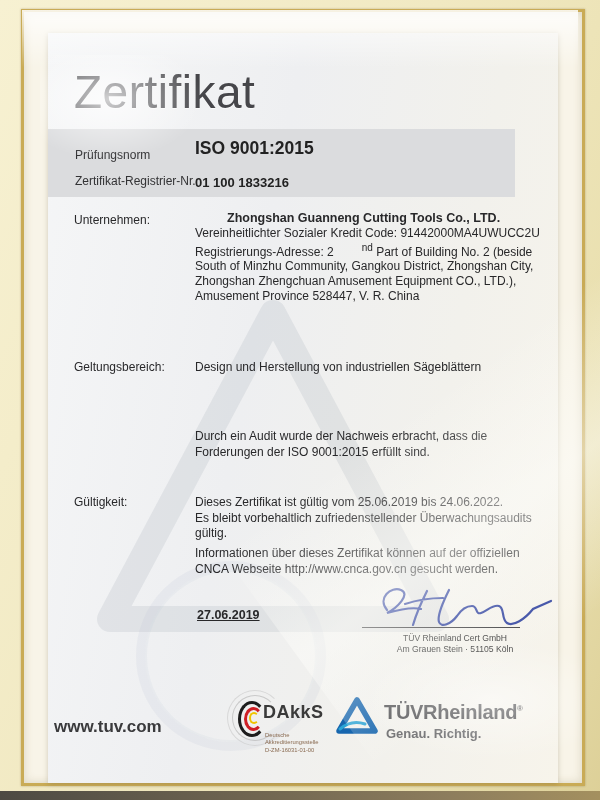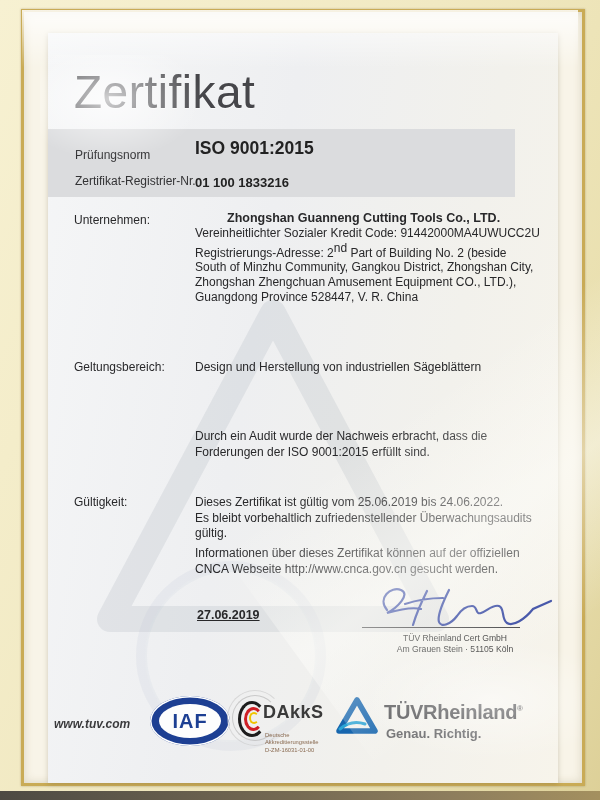--- a/index.html
+++ b/index.html
@@ -43,35 +43,35 @@
   .standard-label{top:19px;}
   .standard-value{left:147px;top:9px;font-size:17.5px;font-weight:bold;color:#222;}
   .registry-label{top:45px;}
   .registry-value{left:147px;top:46px;font-size:13px;font-weight:bold;color:#222;}
   .block{position:absolute;font-size:12px;line-height:14.8px;color:#28282a;}
   .labels-col{left:26px;}
   .values-col{left:147px;}
   .company-label{top:180px;}
   .company-values{top:178px;width:365px;}
   .company-name{font-weight:bold;font-size:12.5px;margin-left:32px;}
-  sup{font-size:12px;}
+  sup{font-size:10px;margin-left:28px;}
   .scope-label{top:327px;}
   .scope-value{top:327px;width:360px;}
   .audit-par{top:396px;width:370px;line-height:15.5px;}
   .validity-label{top:462px;}
   .validity-par{top:462px;width:380px;line-height:15.5px;}
   .info-par{top:513px;width:380px;line-height:15.5px;}
   .issue-date{top:575px;left:149px;font-weight:bold;font-size:12.5px;text-decoration:underline;}
   
   .signature-svg{position:absolute;left:305px;top:545px;}
   .sig-line{position:absolute;left:314px;top:594px;width:158px;height:0;border-top:1.6px solid #3a3a3c;}
   .issuer{position:absolute;left:312px;top:600px;width:190px;text-align:center;
           font-size:8.6px;line-height:10.8px;color:#333;}
   
-  .website{position:absolute;left:6px;top:684px;font-size:12px;font-weight:bold;color:#3a3a3c;font-style:italic;}
+  .website{position:absolute;left:6px;top:684px;font-size:17px;font-weight:bold;color:#3a3a3c;}
   .iaf{position:absolute;left:102px;top:663px;width:80px;height:50px;border-radius:50%;
        background:#1d3f93;box-shadow:0 0 0 1.5px #fff inset;}
   .iaf-inner{position:absolute;left:9px;top:8px;right:9px;bottom:8px;border-radius:50%;
        background:#fdfdfd;display:flex;align-items:center;justify-content:center;}
   .iaf-text{font-size:20px;font-weight:bold;color:#1d3f93;letter-spacing:1px;}
   .dakks{position:absolute;left:188px;top:666px;width:110px;height:62px;}
   .dakks .ring{position:absolute;left:-4px;top:-4px;width:44px;height:44px;border-radius:50%;
        border:1px solid #b9b9b9;border-right-color:transparent;opacity:.7;}
   .dakks .ring2{position:absolute;left:-9px;top:-9px;width:54px;height:54px;border-radius:50%;
        border:1px solid #c9c9c9;border-right-color:transparent;opacity:.6;}
@@ -119,21 +119,21 @@
       <span class="val registry-value">01 100 1833216</span>
     </div>
 
     <div class="block labels-col company-label">Unternehmen:</div>
     <div class="block values-col company-values">
       <div class="company-name">Zhongshan Guanneng Cutting Tools Co., LTD.</div>
       <div>Vereinheitlichter Sozialer Kredit Code: 91442000MA4UWUCC2U</div>
       <div><span>Registrierungs-Adresse: 2</span><sup>nd</sup><span> Part of Building No. 2 (beside</span></div>
       <div>South of Minzhu Community, Gangkou District, Zhongshan City,</div>
       <div>Zhongshan Zhengchuan Amusement Equipment CO., LTD.),</div>
-      <div>Guangdong Province 528447, V. R. China</div>
+      <div>Amusement Province 528447, V. R. China</div>
     </div>
 
     <div class="block labels-col scope-label">Geltungsbereich:</div>
     <div class="block values-col scope-value">Design und Herstellung von industriellen Sägeblättern</div>
 
     <div class="block values-col audit-par">
       <div>Durch ein Audit wurde der Nachweis erbracht, dass die</div>
       <div>Forderungen der ISO 9001:2015 erfüllt sind.</div>
     </div>
 
@@ -160,25 +160,20 @@
                C160 49, 172 41, 180 31 L198 23" stroke="#2c3f9e" stroke-width="2.2" fill="none" stroke-linecap="round"></path>
     </svg>
     <div class="sig-line"></div>
     <div class="issuer">
       <div>TÜV Rheinland Cert GmbH</div>
       <div>Am Grauen Stein · 51105 Köln</div>
     </div>
 
     <div class="website">www.tuv.com</div>
 
-    <div class="iaf">
-      <div class="iaf-inner">
-        <span class="iaf-text">IAF</span>
-      </div>
-    </div>
 
     <div class="dakks">
       <span class="ring2"></span>
       <span class="ring"></span>
       <span class="arc arc1"></span>
       <span class="arc arc2"></span>
       <span class="arc arc3"></span>
       <span class="dakks-name">DAkkS</span>
       <div class="dakks-sub">
         <div>Deutsche</div>

